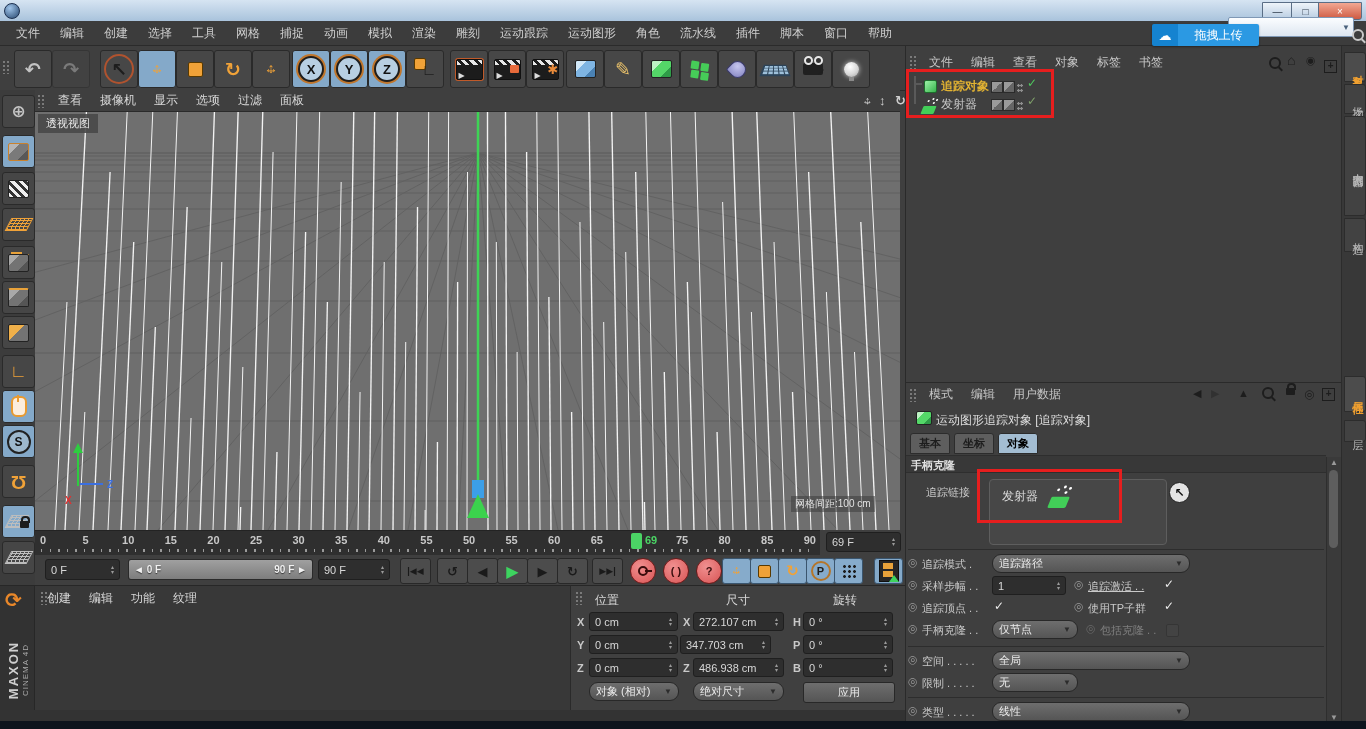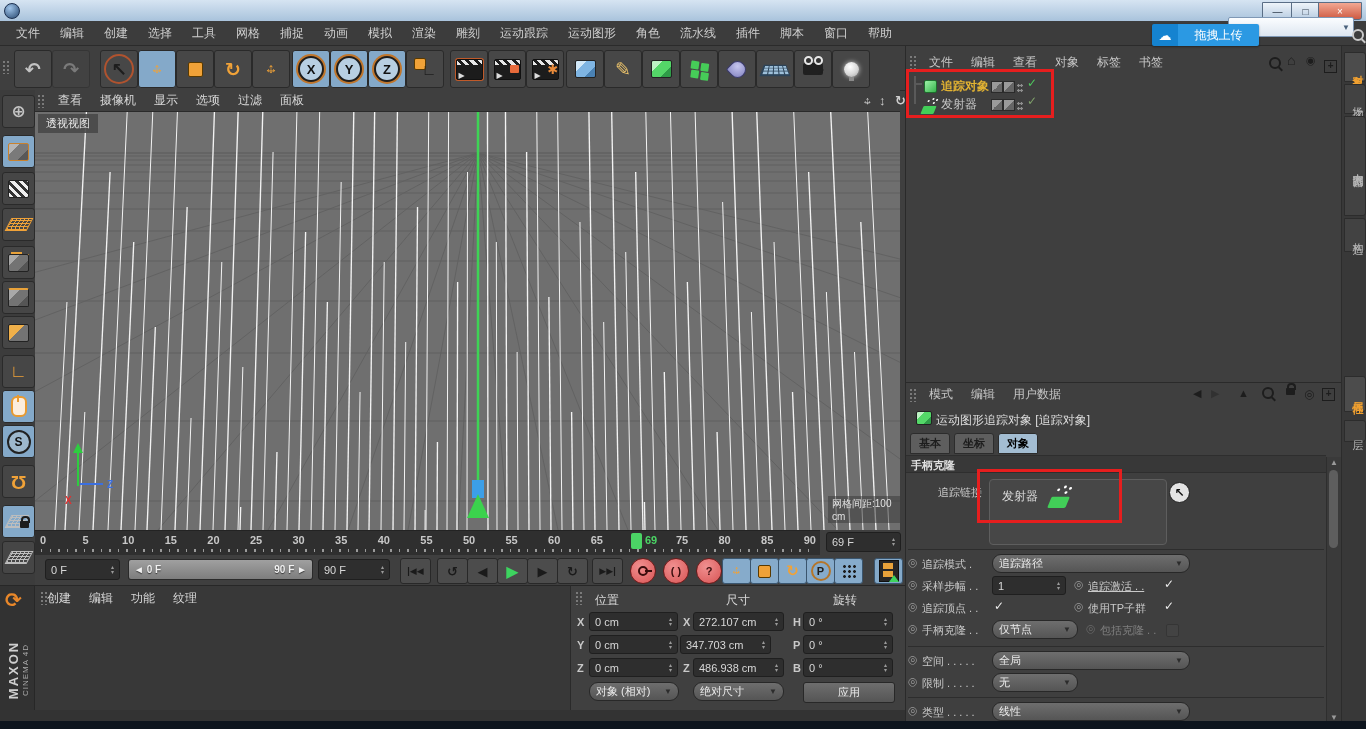--- a/index.html
+++ b/index.html
@@ -58,21 +58,21 @@
   .lockicon:before{content:"";position:absolute;top:-5px;left:1px;width:5px;height:5px;border:2px solid #1d1d1d;border-bottom:none;border-radius:4px 4px 0 0;}
   .mag{width:8px;height:8px;border:2px solid #1d1d1d;border-radius:50%;position:relative;display:inline-block;}
   .mag:after{content:"";position:absolute;width:5px;height:2px;background:#1d1d1d;transform:rotate(45deg);right:-4px;bottom:-3px;}
   .mag.light{border-color:#c9c9c9;} .mag.light:after{background:#c9c9c9;}
   .plusbox{width:11px;height:11px;border:1px solid #1d1d1d;color:#1d1d1d;font-size:10px;line-height:9px;text-align:center;font-weight:bold;display:inline-block;}
   
   #vp-menu{left:35px;top:90px;width:865px;height:22px;background:#3f3f3f;border-bottom:1px solid #2a2a2a;display:flex;align-items:center;padding-left:14px;box-sizing:border-box;}
   .vmi{padding:0 9px;font-size:12px;color:#d8d8d8;}
   #vp-canvas{left:35px;top:112px;width:865px;height:418px;background:#6f6f6f;overflow:hidden;}
   #vp-label{left:3px;top:2px;background:rgba(72,72,72,.9);color:#e8e8e8;font-size:11px;padding:2px 8px;}
-  #grid-label{left:756px;top:384px;background:rgba(60,60,60,.55);color:#e2e2e2;font-size:10px;padding:1px 4px;margin-left:37px;}
+  #grid-label{left:756px;top:384px;background:rgba(60,60,60,.55);color:#e2e2e2;font-size:10px;padding:1px 4px;}
   .vp-ico{position:absolute;top:3px;color:#cfcfcf;font-size:13px;font-weight:bold;}
   .overlay-arrows{position:relative;width:16px;height:16px;}
   .overlay-arrows span{position:absolute;left:0;top:-2px;width:16px;text-align:center;font-size:14px;line-height:18px;font-weight:bold;}
   
   #ruler{left:35px;top:530px;width:785px;height:25px;background:#2f2f2f;border-top:1px solid #232323;border-bottom:1px solid #232323;}
   .tick-num{position:absolute;top:3px;font-size:11px;font-weight:bold;color:#c8c8c8;width:22px;text-align:center;}
   #tick-dots{position:absolute;left:6px;top:18px;width:772px;height:3px;background:repeating-linear-gradient(90deg,#9a9a9a 0 1.5px,transparent 1.5px 8.52px);}
   #playhead{position:absolute;top:2px;width:11px;height:16px;border-radius:2px;}
   #playhead-label{position:absolute;top:3px;font-size:11px;font-weight:bold;}
   #end-frame-area{left:820px;top:530px;width:85px;height:25px;background:#3f3f3f;}
@@ -775,21 +775,21 @@
       <span class="am-hico" style="left:416px;"><i class="plusbox">+</i></span>
       <span class="abs" style="left:10px;top:28px;"><i class="cube green" style="display:inline-block;width:14px;height:12px;"></i></span>
       <div id="am-title">运动图形追踪对象 [追踪对象]</div>
       <div id="am-tabs">
           <div class="atab" style="left: 4px;">基本</div>
           <div class="atab" style="left: 48px;">坐标</div>
           <div class="atab active" style="left: 92px;">对象</div>
         </div>
       <div id="am-section">手柄克隆</div>
 
-      <span class="alabel" style="left:32px;top:102px;">追踪链接</span>
+      <span class="alabel" style="left:20px;top:102px;">追踪链接</span>
       <div id="link-box">
         <span class="abs" style="left:12px;top:8px;font-size:12px;color:#dedede;">发射器</span>
         <span class="abs" style="left:62px;top:12px;transform:scale(1.4);"><i class="emitter-icon" style="display:inline-block;"><i></i></i></span>
       </div>
       <span class="abs" style="left:263px;top:99px;width:19px;height:19px;border-radius:50%;background:#e4e4e4;border:1px solid #222;display:flex;align-items:center;justify-content:center;color:#111;font-weight:bold;font-size:12px;">
           <span>↖</span>
         </span>
 
       <div class="asep" style="top:166px;"></div>
 

